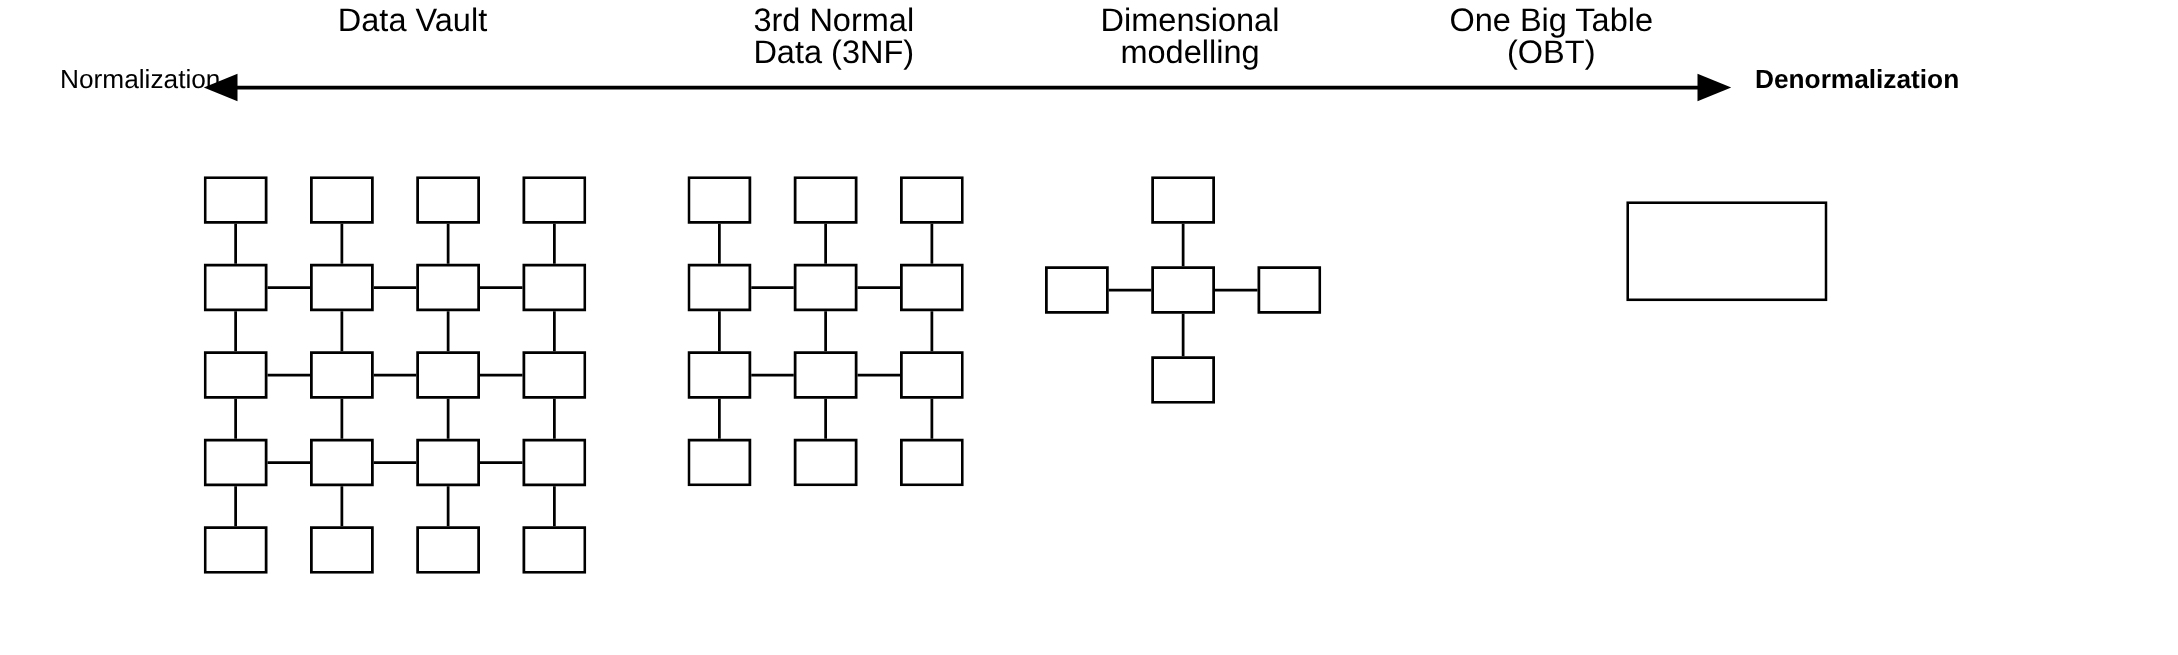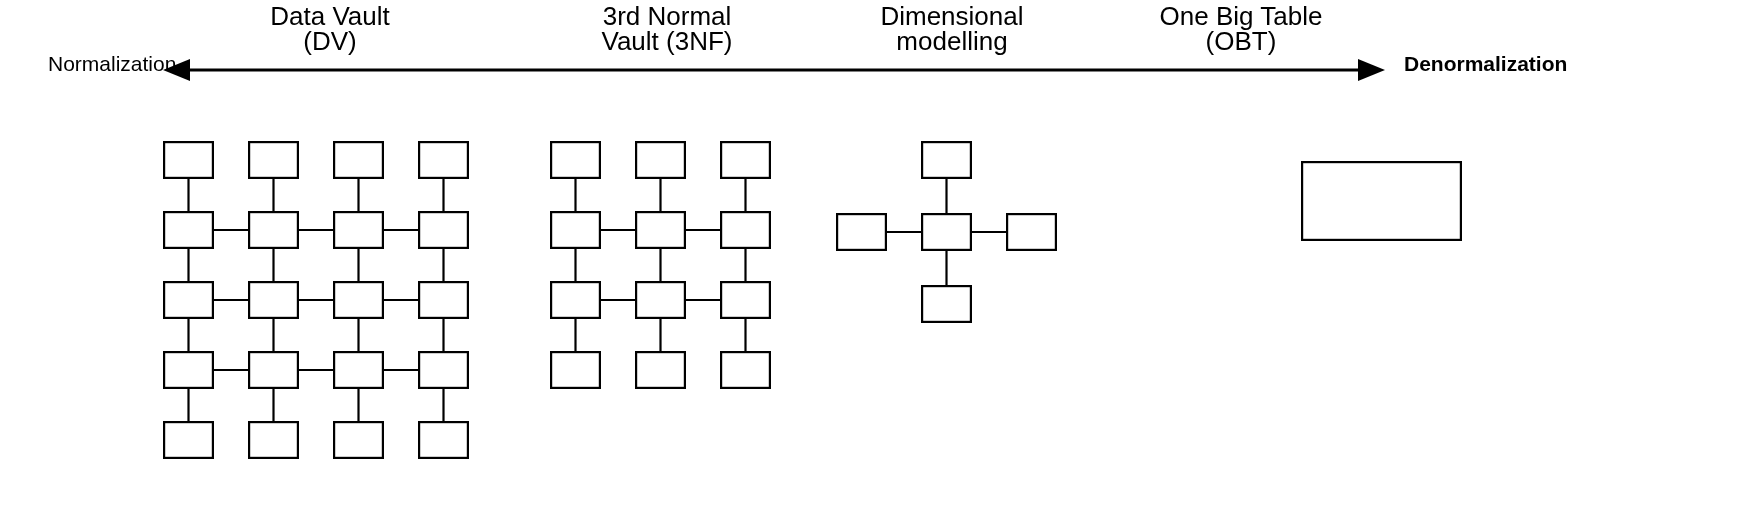--- a/index.html
+++ b/index.html
@@ -76,25 +76,24 @@
   <div class="axis-label" id="axis-label-right">Denormalization</div>
 
   <svg id="arrow-svg" viewBox="0 0 1742 120" xmlns="http://www.w3.org/2000/svg">
     <line x1="176" y1="70" x2="1372" y2="70" stroke="#000000" stroke-width="3"></line>
     <polygon points="163,70 190,59 190,81" fill="#000000"></polygon>
     <polygon points="1385,70 1358,59 1358,81" fill="#000000"></polygon>
   </svg>
 
   <div class="stage-label" style="left: 210px;">
     <span>Data Vault</span>
-    <span class="l2">(DV)</span>
   </div>
   <div class="stage-label" style="left: 547px;">
     <span>3rd Normal</span>
-    <span class="l2">Vault (3NF)</span>
+    <span class="l2">Data (3NF)</span>
   </div>
   <div class="stage-label" style="left: 1121px;">
     <span>One Big Table</span>
     <span class="l2">(OBT)</span>
   </div>
   <div class="stage-label" style="left: 832px;">
     <span>Dimensional</span>
     <span class="l2">modelling</span>
   </div>
 

